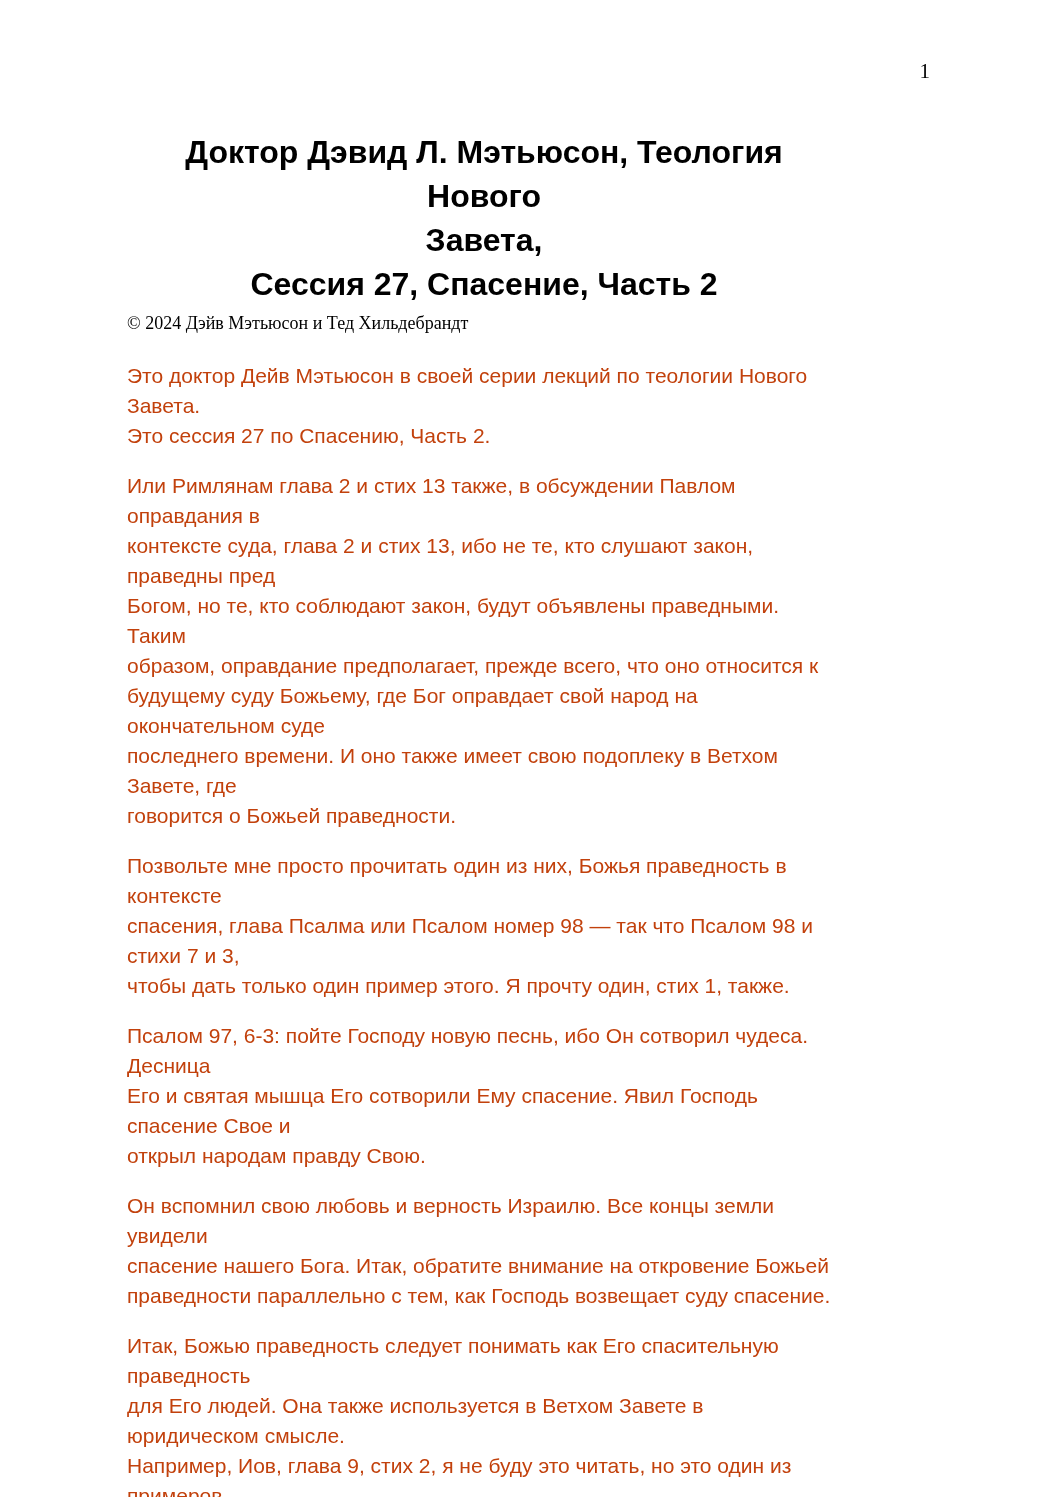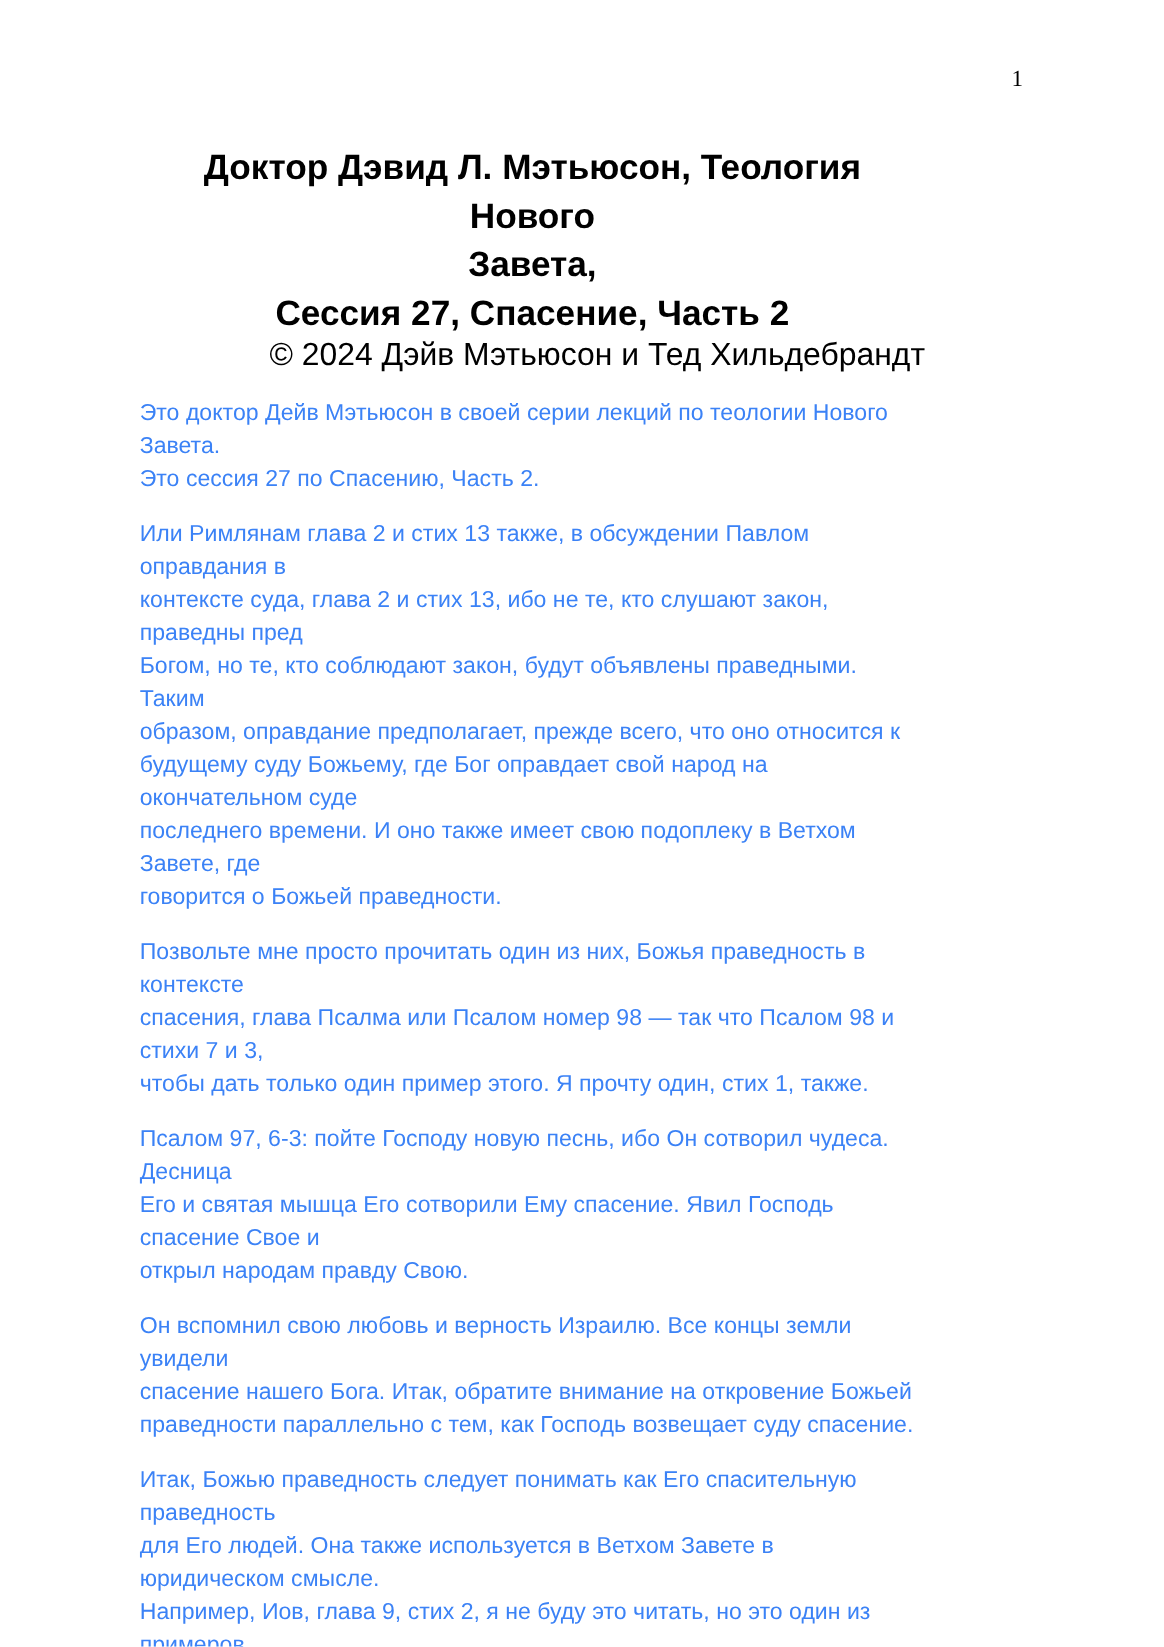--- a/index.html
+++ b/index.html
@@ -35,37 +35,37 @@
     font-family: "Liberation Sans", sans-serif;
     font-weight: 700;
     font-size: 32px;
     line-height: 44px;
     text-align: center;
     white-space: pre-line;
     color: #000000;
   }
   .copyright {
     margin: 2px 0 23px 0;
-    font-family: Liberation Sans, sans-serif;
+    font-family: Liberation Serif, serif;
     font-weight: 400;
-    font-size: 29px;
+    font-size: 18px;
     line-height: 30px;
-    text-align: right;
+    text-align: left;
     white-space: pre-line;
     color: #000000;
   }
   .body-text p.para {
     margin: 0 0 20px 0;
     font-family: "Liberation Sans", sans-serif;
     font-weight: 400;
     font-size: 21px;
     line-height: 30px;
     text-align: left;
     white-space: pre-line;
-    color: #3b82f6;
+    color: #c2410c;
   }
 </style>
 </head>
 <body>
 
 <div class="page">
 
   <div class="page-number">1</div>
 
   <div class="content">

